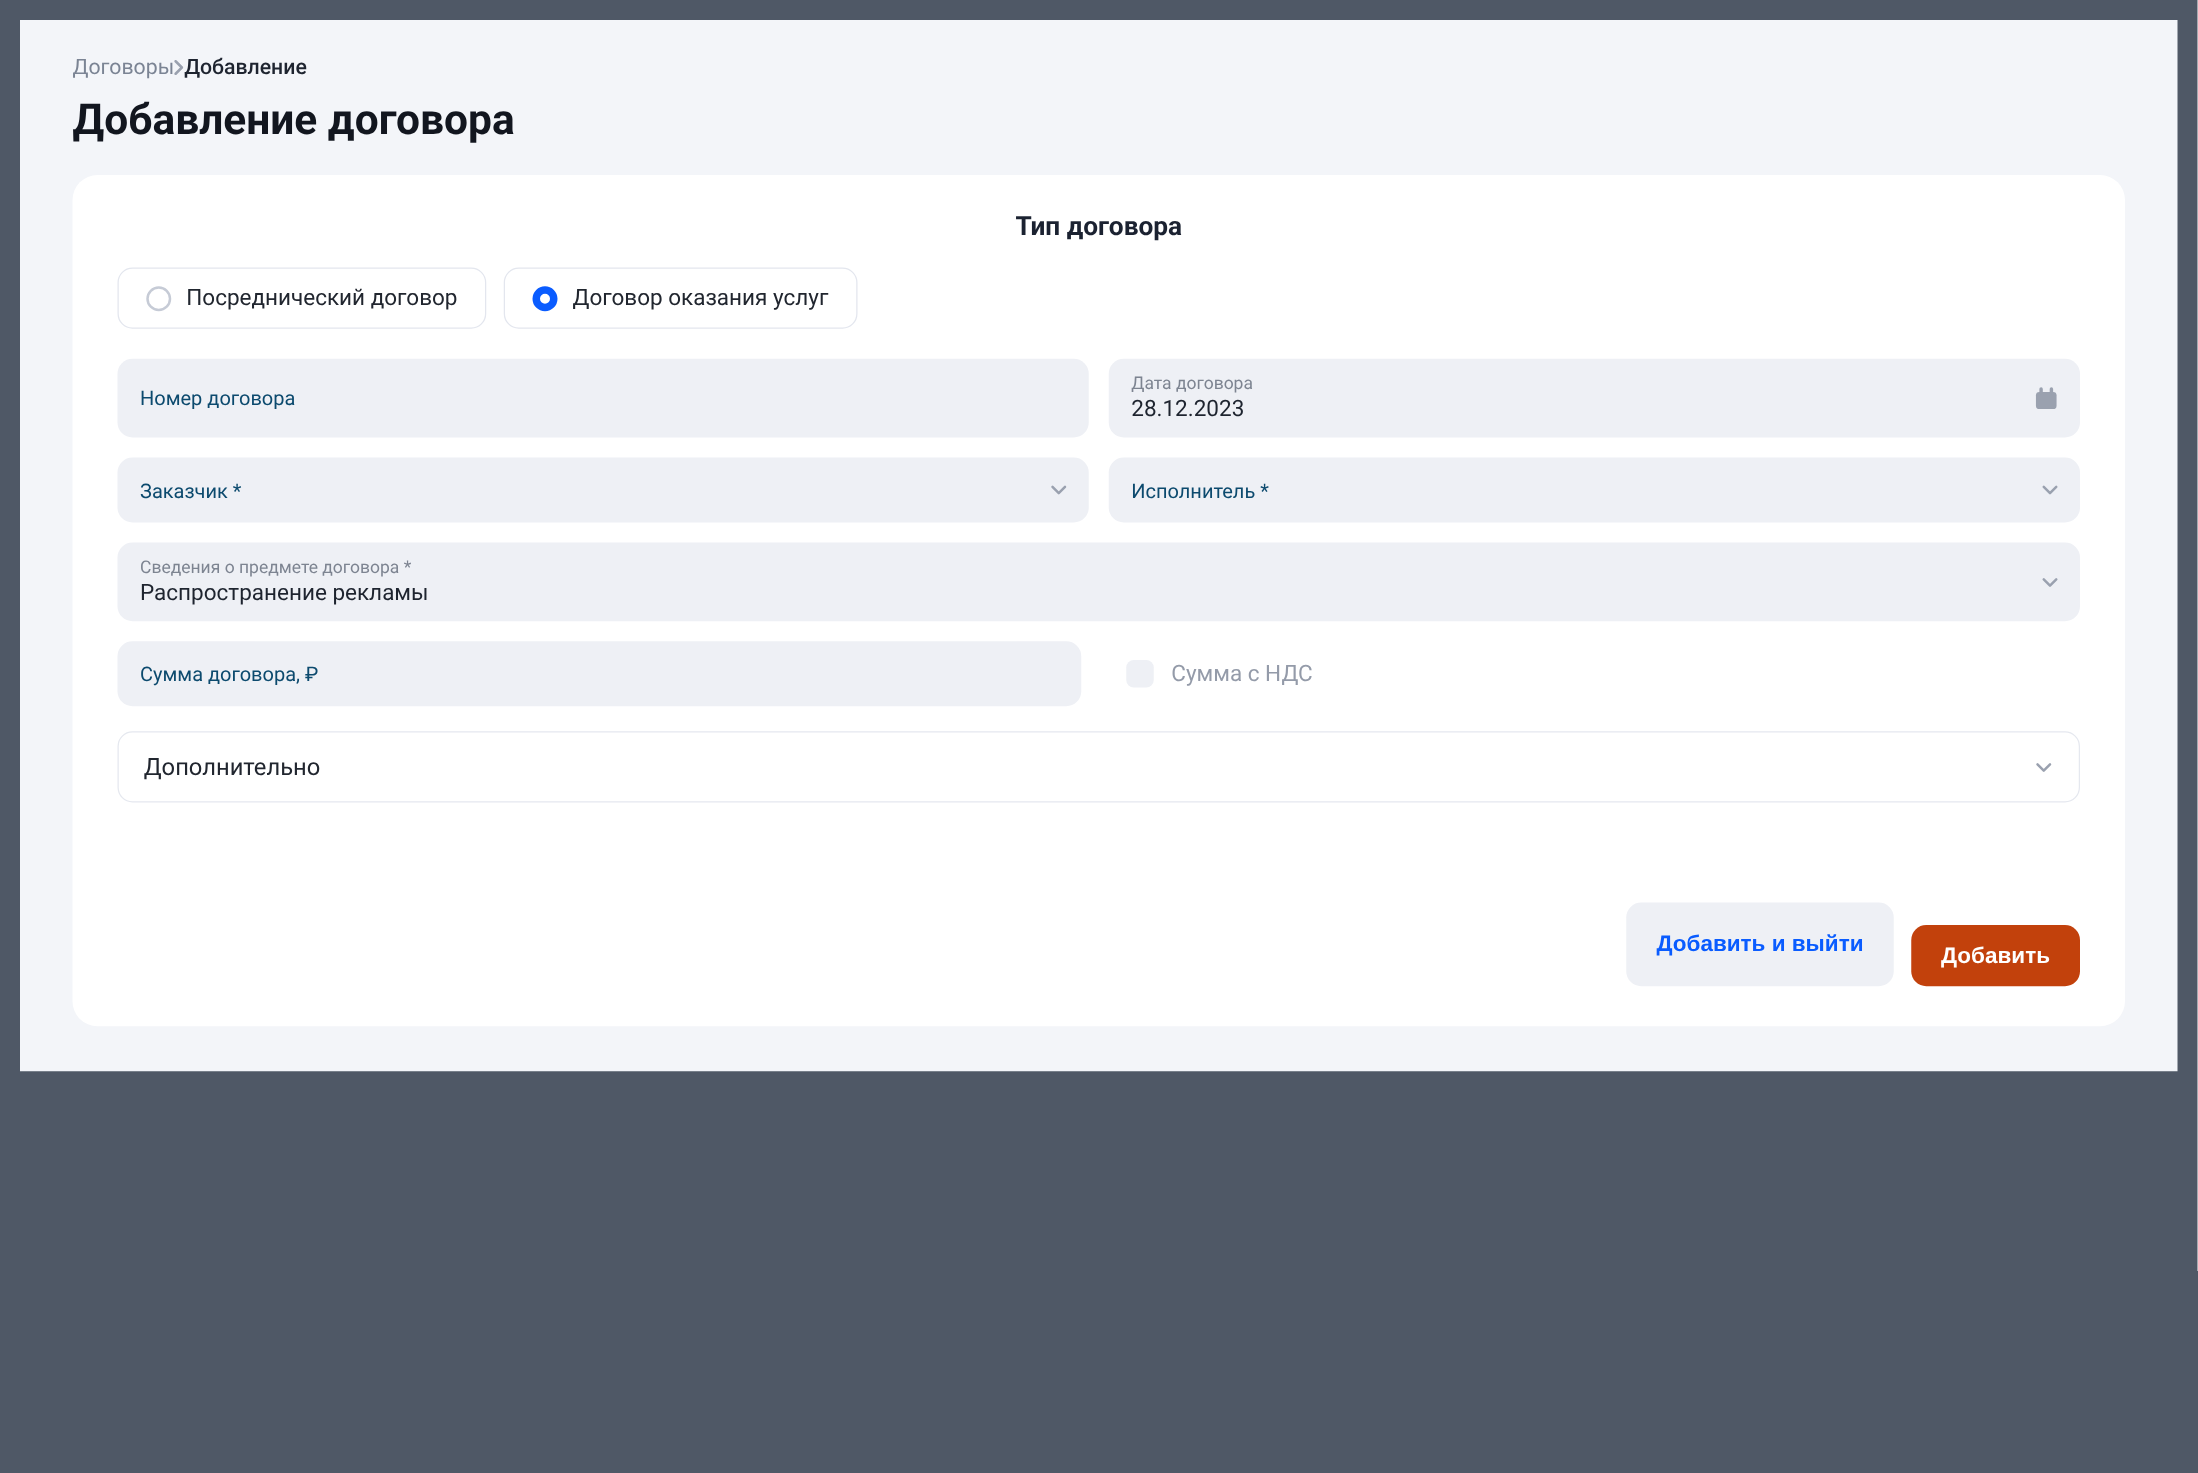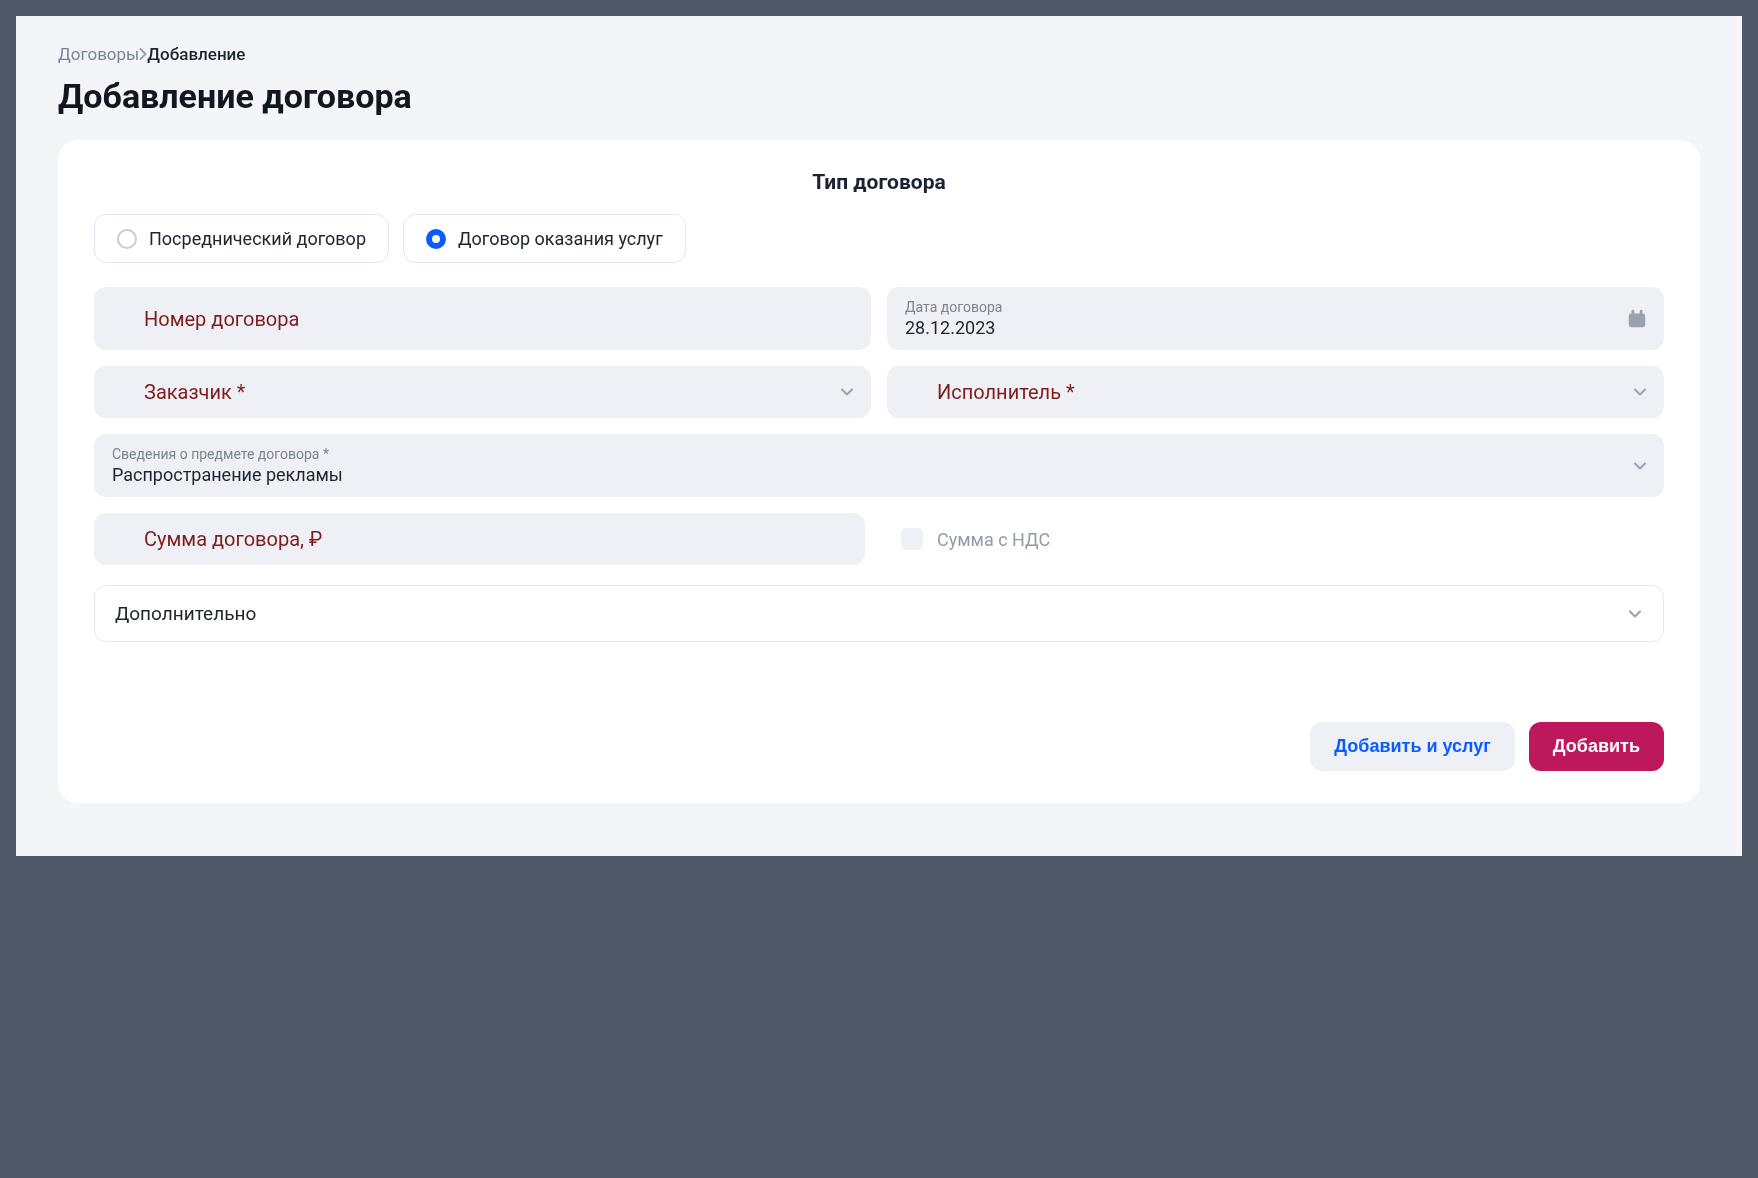--- a/index.html
+++ b/index.html
@@ -88,23 +88,22 @@
       background: #eef0f5;
       border-radius: 12px;
       padding: 12px 18px;
       position: relative;
       min-height: 52px;
       display: flex;
       flex-direction: column;
       justify-content: center;
     }
     .field-placeholder {
-      color: #7f1d1d;
-      font-size: 20px;
-      margin-left: 32px;
+      color: #0c4a6e;
+      font-size: 16px;
     }
     .field-floating-label {
       color: #7d8491;
       font-size: 14px;
       margin-bottom: 2px;
     }
     .field-value {
       color: #1e242f;
       font-size: 18px;
     }
@@ -163,22 +162,23 @@
       padding: 14px 24px;
       font-size: 18px;
       font-weight: 600;
       cursor: pointer;
     }
     .btn-secondary {
       background: #eef0f5;
       color: #0a5cff;
     }
     .btn-primary {
-      background: #be185d;
+      background: #c2410c;
       color: #ffffff;
+      margin-top: 18px;
     }
     svg { display: block; }
   </style>
 </head>
 <body>
 
 <div class="page">
   <div class="breadcrumb">
     <span>Договоры</span>
     <span class="chevron-sep">
@@ -262,17 +262,17 @@
     <div class="expand-panel">
       <span>Дополнительно</span>
       <span style="color:#9aa1af">
         <svg width="16" height="16" viewBox="0 0 16 16" fill="none">
             <path d="M3 5.5L8 10.5L13 5.5" stroke="currentColor" stroke-width="2" stroke-linecap="round" stroke-linejoin="round"></path>
           </svg>
       </span>
     </div>
 
     <div class="button-row">
-      <button class="btn btn-secondary">Добавить и услуг</button>
+      <button class="btn btn-secondary">Добавить и выйти</button>
       <button class="btn btn-primary">Добавить</button>
     </div>
   </div>
 </div>
 
 </body></html>

